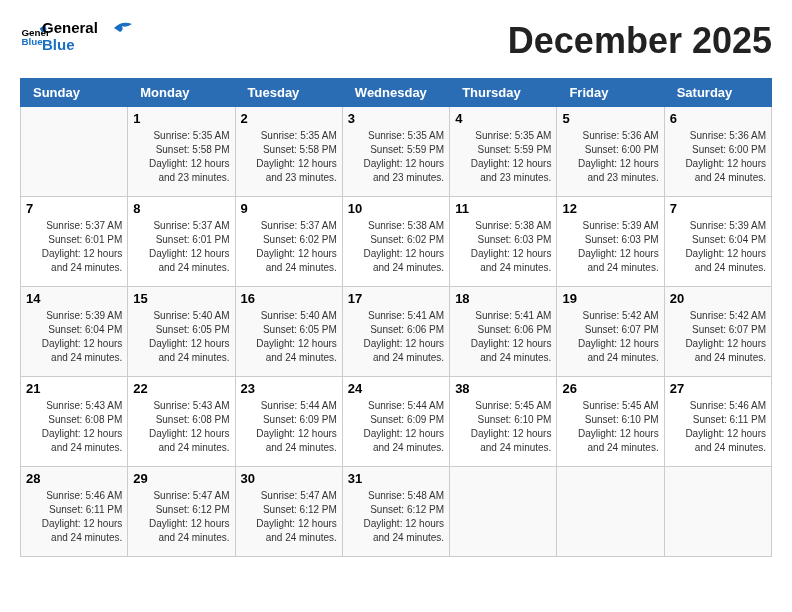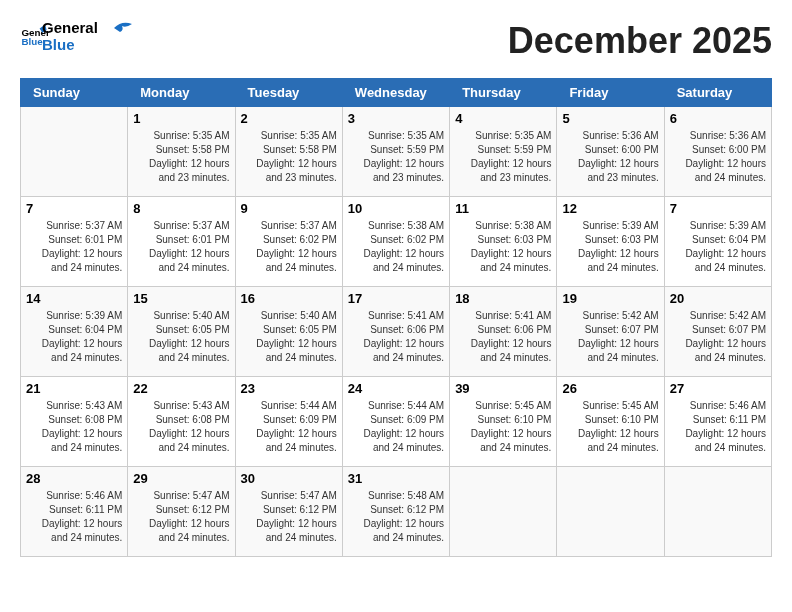--- a/index.html
+++ b/index.html
@@ -283,21 +283,21 @@
 and 24 minutes.</div>
         </td>
         <td>
           <span class="day-number">24</span>
           <div class="day-info" style="white-space: pre-line;">Sunrise: 5:44 AM
 Sunset: 6:09 PM
 Daylight: 12 hours
 and 24 minutes.</div>
         </td>
         <td>
-          <span class="day-number">39</span>
+          <span class="day-number">38</span>
           <div class="day-info" style="white-space: pre-line;">Sunrise: 5:45 AM
 Sunset: 6:10 PM
 Daylight: 12 hours
 and 24 minutes.</div>
         </td>
         <td>
           <span class="day-number">26</span>
           <div class="day-info" style="white-space: pre-line;">Sunrise: 5:45 AM
 Sunset: 6:10 PM
 Daylight: 12 hours

